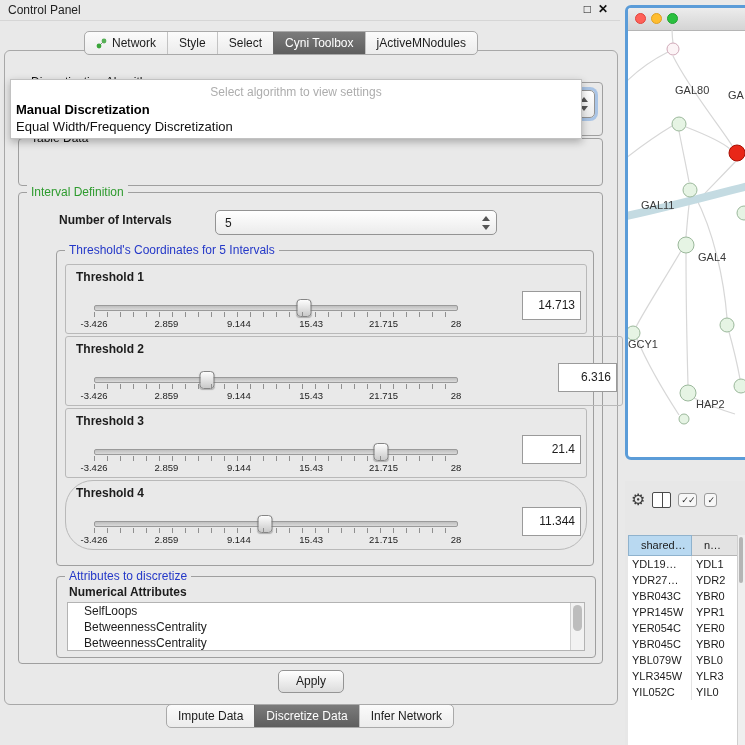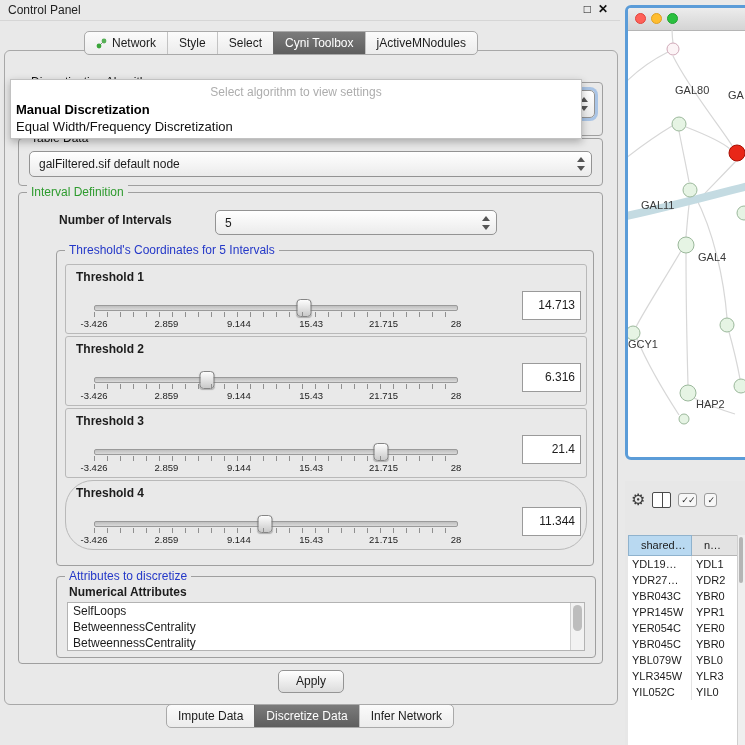--- a/index.html
+++ b/index.html
@@ -45,33 +45,33 @@
 
   #g-table{left:13px;top:87px;width:583px;height:46px;}
   #tbl-combo{left:10px;top:12px;right:10px;height:24px;}
 
   #g-interval{left:13px;top:141px;width:583px;height:470px;}
   #lbl-numint{position:absolute;left:40px;top:20px;font-weight:bold;}
   #numint-combo{left:196px;top:17px;width:280px;height:23px;}
 
   #g-thresh{left:37px;top:57px;width:536px;height:314px;}
   .tpanel{position:absolute;left:8px;width:520px;height:68px;border:1px solid #b9b9b9;border-radius:3px;}
-  #tp0{top:13px;} #tp1{top:85px;} #tp2{top:157px;} #tp3{top:229px;border-radius:28px;}
+  #tp0{top:13px;} #tp1{top:85px;padding-left:36px;} #tp2{top:157px;} #tp3{top:229px;border-radius:28px;}
   .tpanel .tl{position:absolute;left:10px;top:5px;font-weight:bold;font-size:12px;}
   .track{position:absolute;left:28px;top:40px;width:362px;height:4px;background:linear-gradient(#bfbfbf,#dadada);border:1px solid #9a9a9a;border-radius:2px;}
   .thumb{position:absolute;top:-7px;width:13px;height:16px;transform:translateX(-50%);background:linear-gradient(#fdfdfd,#c9c9c9);border:1px solid #858585;border-radius:4px;box-shadow:0 1px 1px rgba(0,0,0,.25);}
   .ticks{position:absolute;left:28px;top:47px;width:362px;height:5px;background:repeating-linear-gradient(90deg,#8f8f8f 0 1px,transparent 1px 13px);}
   .scale-labels{position:absolute;left:28px;top:53px;width:362px;height:12px;}
   .scale-labels span{position:absolute;top:0;transform:translateX(-50%);font-size:9.5px;color:#222;white-space:nowrap;}
   .vbox{position:absolute;right:5px;top:26px;width:52px;height:27px;background:#fff;border:1px solid #9a9a9a;font-size:12px;text-align:right;line-height:27px;padding-right:5px;}
 
   #g-attr{left:37px;top:383px;width:538px;height:80px;}
   #attr-head{position:absolute;left:12px;top:8px;font-weight:bold;}
   .listbox{position:absolute;left:10px;right:10px;top:25px;bottom:6px;background:#fff;border:1px solid #b3b3b3;overflow:hidden;}
-  .attr-item{font-size:12px;padding:1px 5px;white-space:nowrap;}
+  .attr-item{font-size:12px;padding:1px 16px;white-space:nowrap;}
   .vscroll{position:absolute;right:0;top:0;bottom:0;width:13px;background:#f2f2f2;border-left:1px solid #d0d0d0;}
   .vscroll .th{position:absolute;left:2px;top:2px;width:9px;height:26px;background:#bdbdbd;border-radius:5px;}
 
   #apply{position:absolute;left:50%;top:619px;transform:translateX(-50%);width:66px;height:23px;background:linear-gradient(#ffffff,#dcdcdc);border:1px solid #949494;border-radius:5px;font-size:12px;text-align:center;line-height:21px;box-sizing:border-box;}
 
   
   #netwin{position:absolute;left:625px;top:5px;width:130px;height:449px;border:3px solid #5b9cd8;border-radius:6px;background:#fff;overflow:hidden;z-index:2;box-sizing:content-box;}
   #netbar{height:22px;background:linear-gradient(#ececec,#d4d4d4);border-bottom:1px solid #b5b5b5;position:relative;}
   .light{position:absolute;top:5px;width:11px;height:11px;border-radius:50%;box-sizing:border-box;}
   #light-red{left:7px;background:#ff6158;border:1px solid #e0443c;}
@@ -149,27 +149,20 @@
     </div>
 
     <div class="popup">
       <div class="ph">Select algorithm to view settings</div>
       <div class="opt1">Manual Discretization</div>
       <div class="opt2">Equal Width/Frequency Discretization</div>
     </div>
 
     <div id="g-table" class="groupbox">
       <span class="gtitle">Table Data</span>
-      <div id="tbl-combo" class="combo">
-        <span class="cval">galFiltered.sif default node</span>
-        <span class="stepper">
-            <i class="up"></i>
-            <i class="dn"></i>
-          </span>
-      </div>
     </div>
 
     <div id="g-interval" class="groupbox">
       <span class="gtitle green">Interval Definition</span>
 
       <span id="lbl-numint">Number of Intervals</span>
       <div id="numint-combo" class="combo">
         <span class="cval">5</span>
         <span class="stepper">
             <i class="up"></i>

